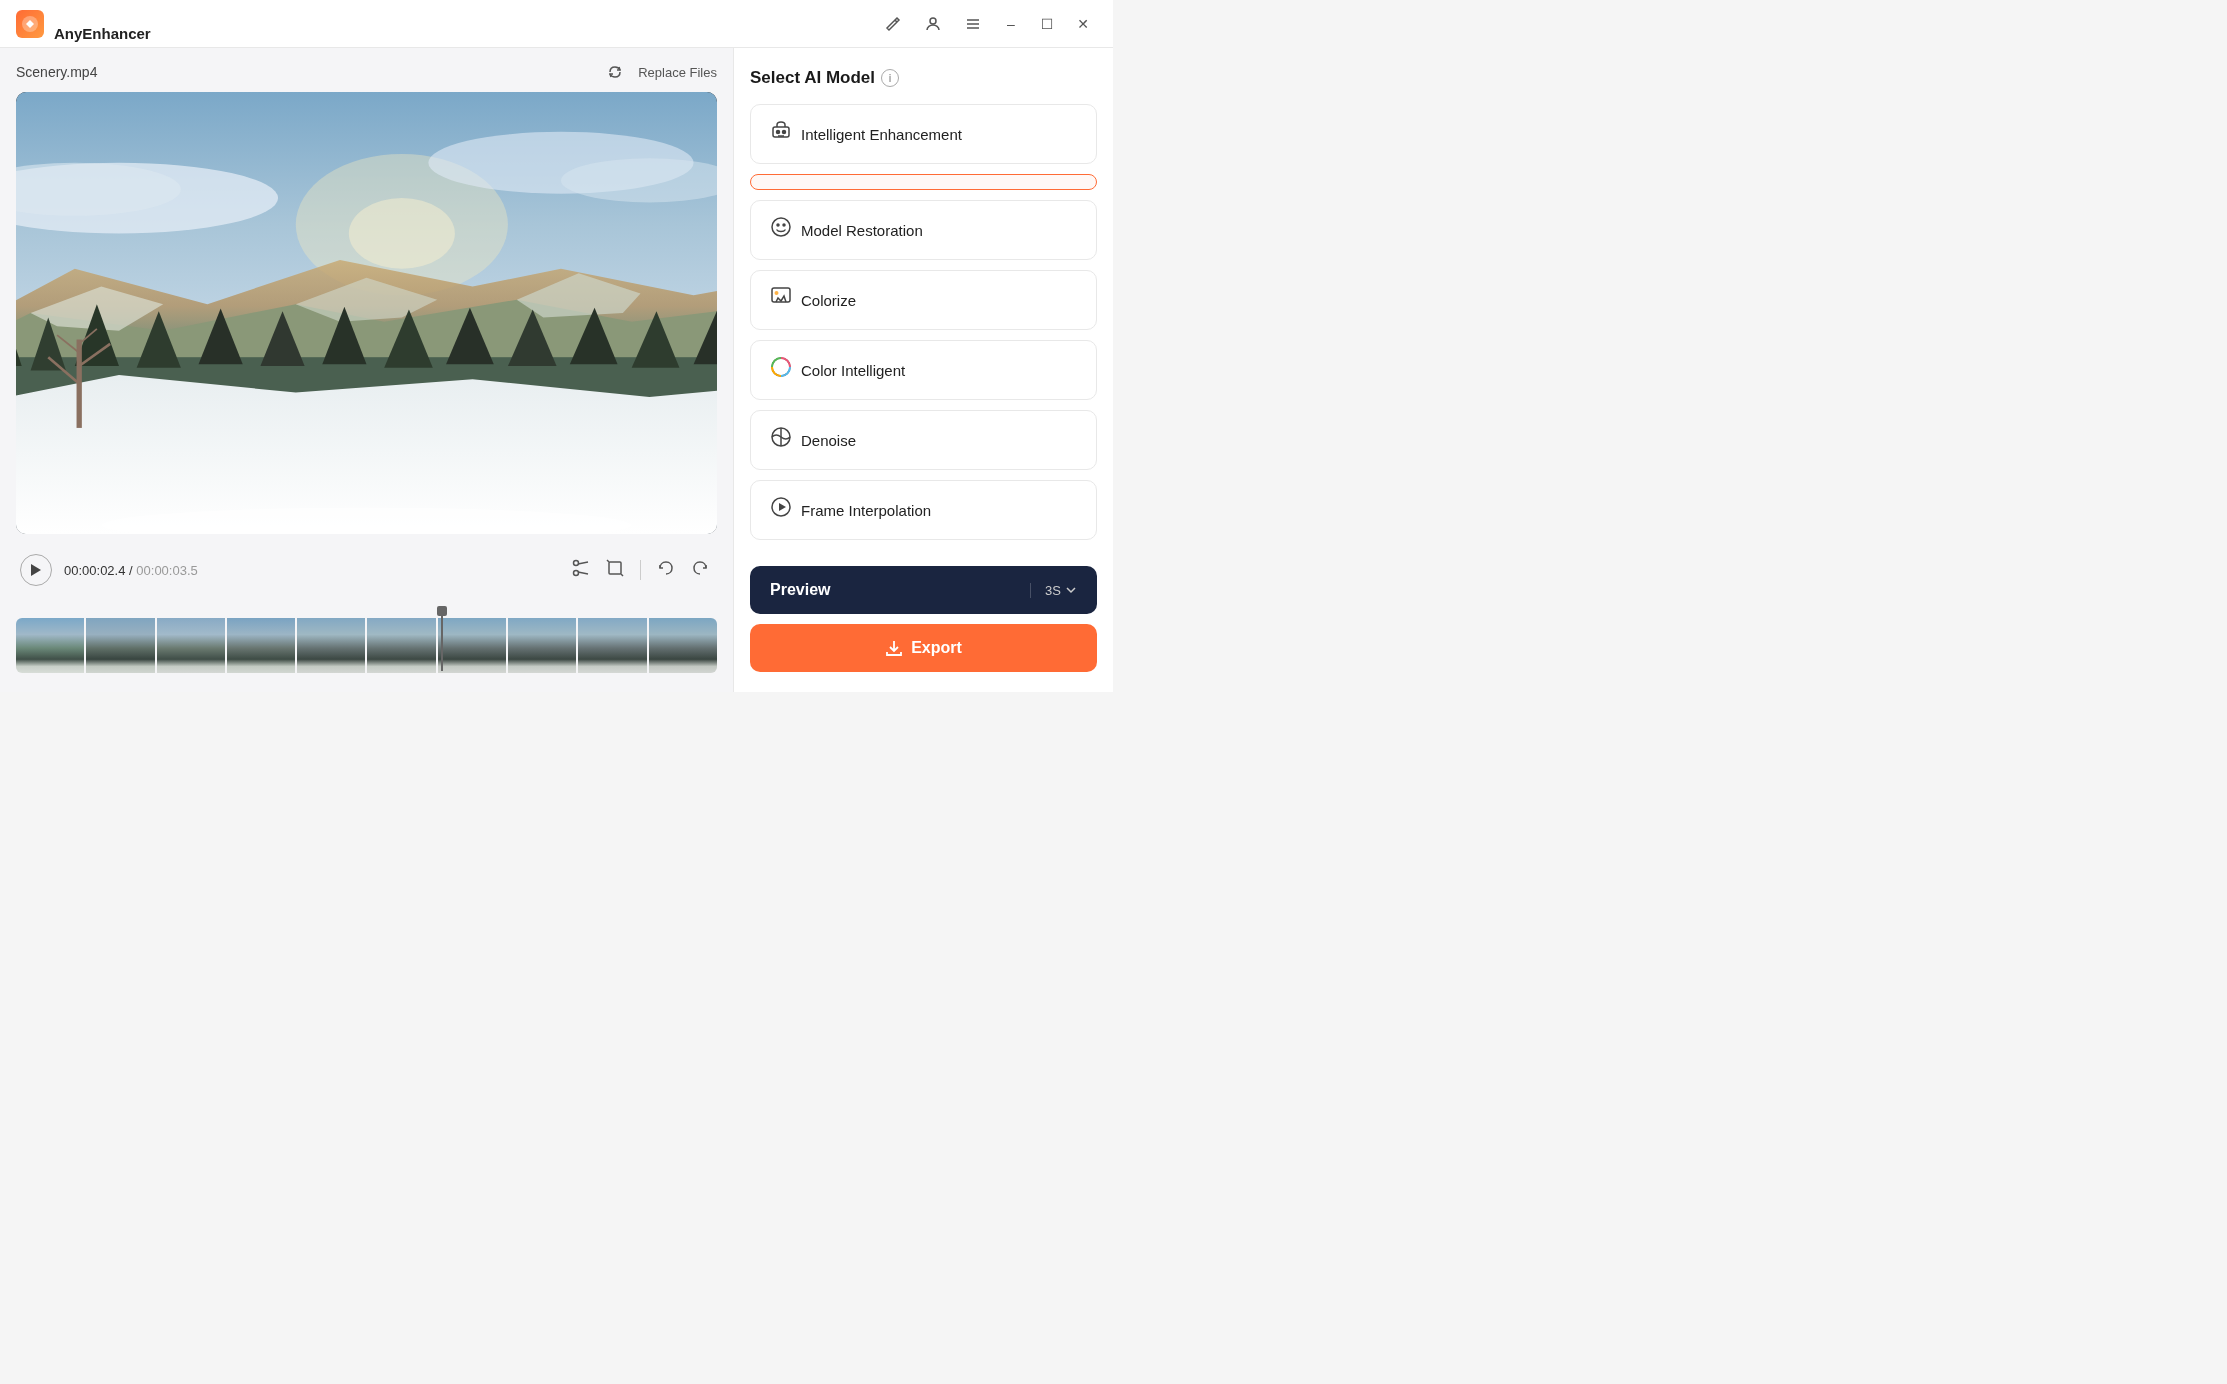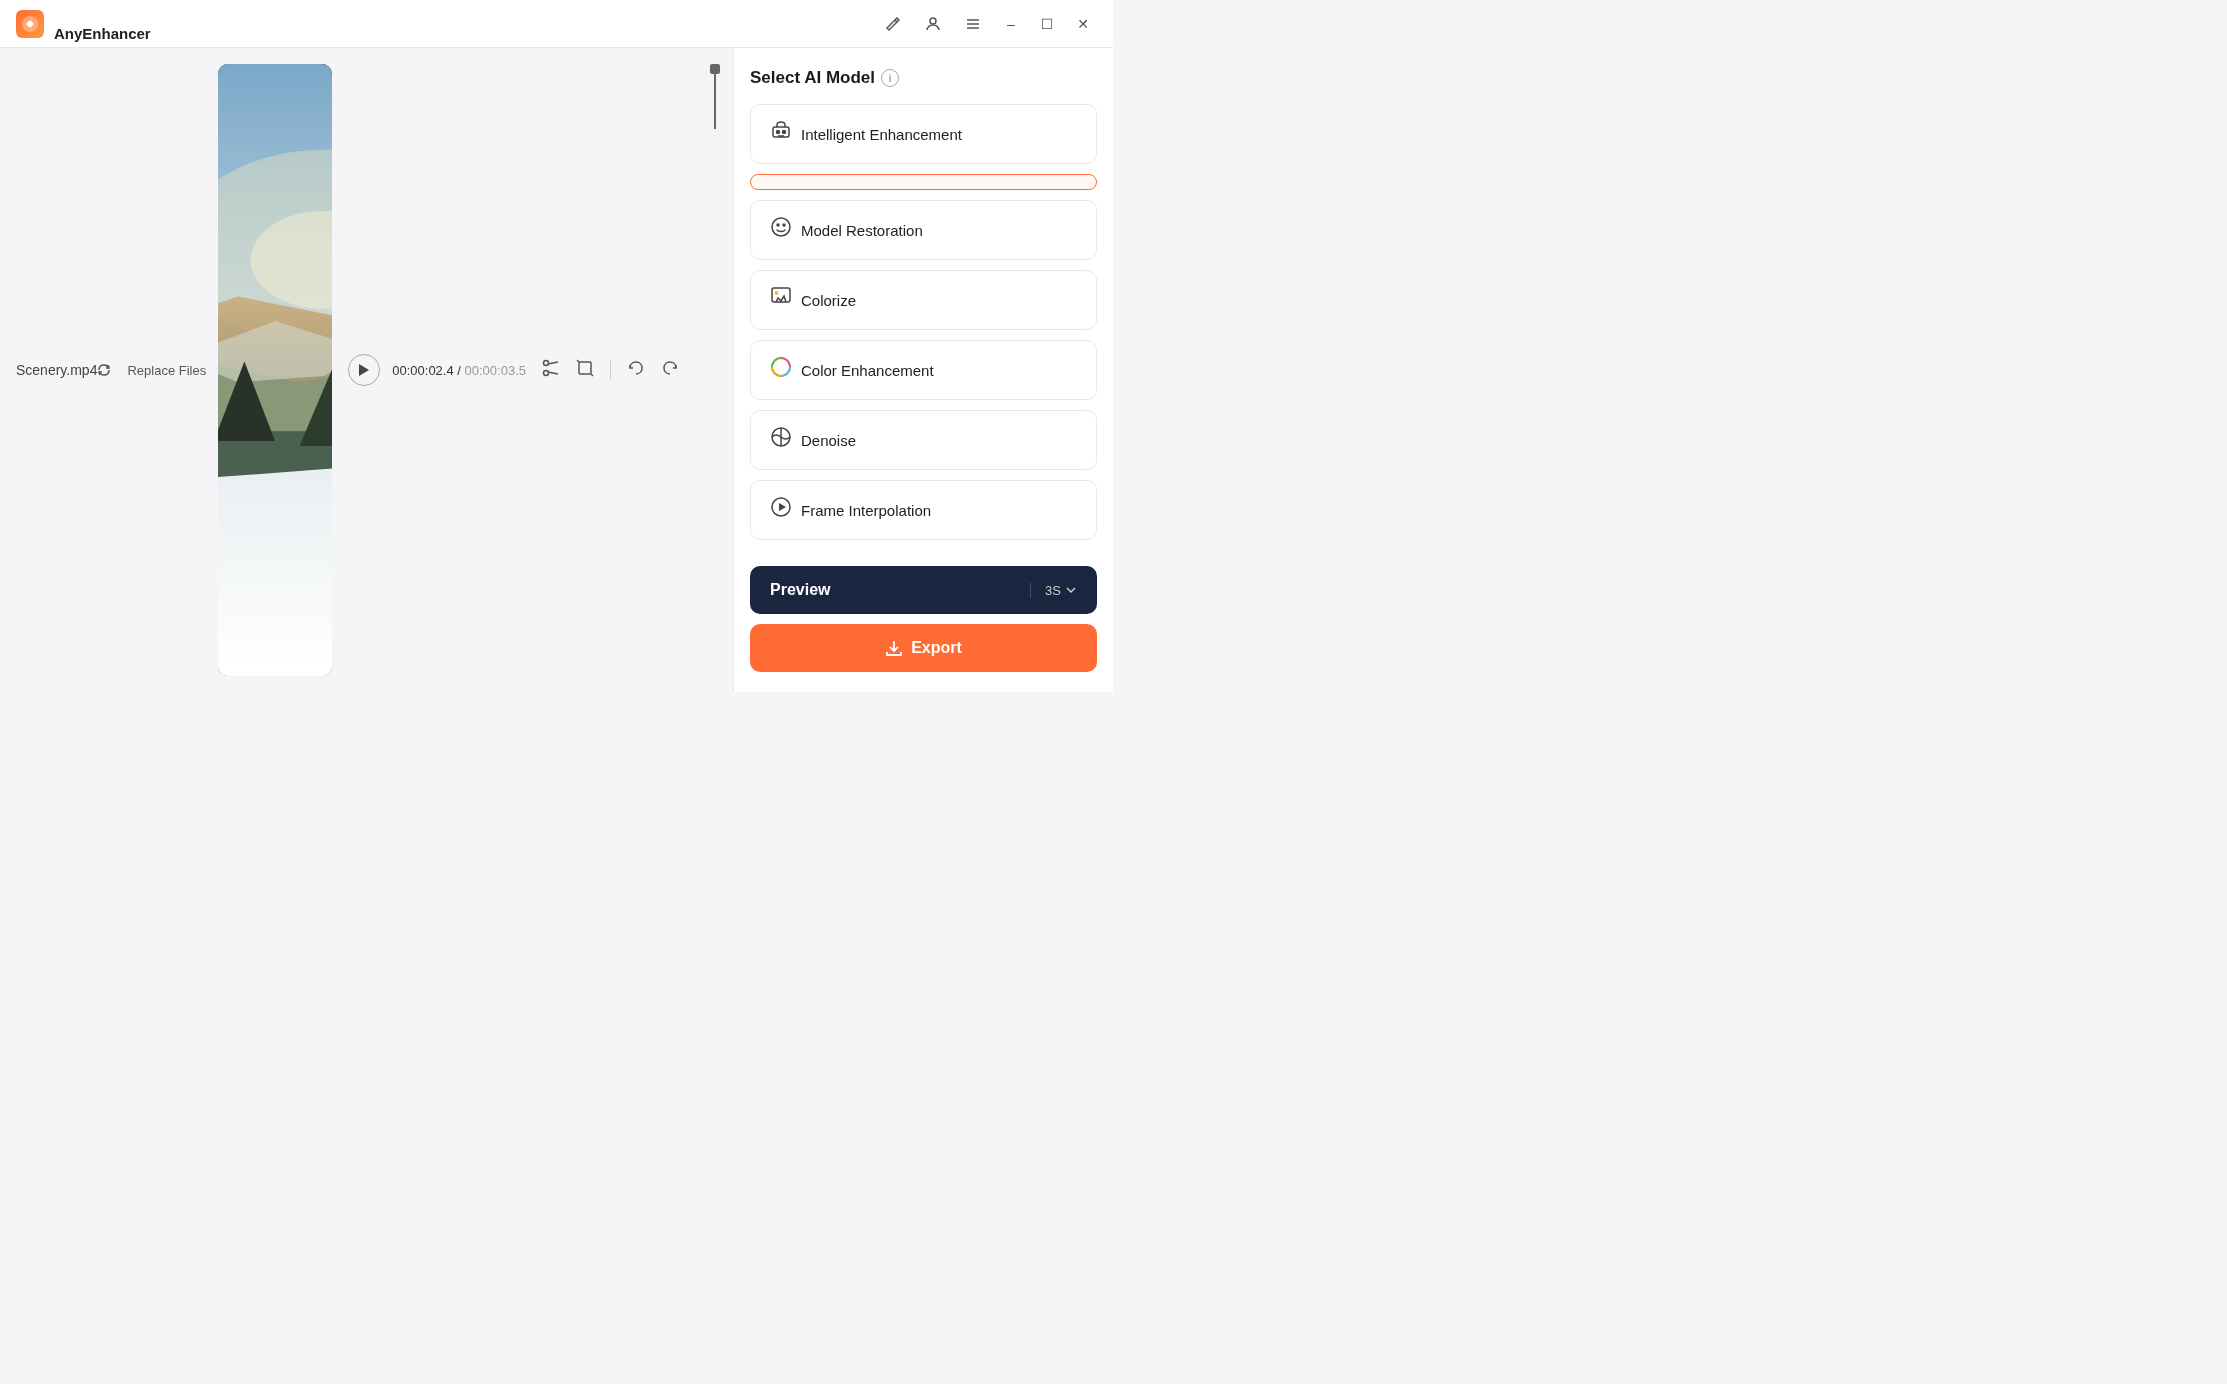--- a/index.html
+++ b/index.html
@@ -79,21 +79,21 @@
     
     .main-layout {
       display: flex;
       height: calc(100% - 48px);
     }
 
     
     .left-panel {
       flex: 1;
       display: flex;
-      flex-direction: row;
+      flex-direction: column;
       padding: 16px;
       gap: 12px;
       background: #f5f5f7;
     }
 
     
     .file-header {
       display: flex;
       align-items: center;
       justify-content: space-between;
@@ -594,21 +594,21 @@
     <div class="model-card">
       <span class="model-card-icon">
         <svg width="24" height="24" viewBox="0 0 24 24" fill="none" stroke="#444" stroke-width="1.5">
           <circle cx="12" cy="12" r="9"></circle>
           <path d="M12 3 A9 9 0 0 1 21 12" stroke="#e57" stroke-width="2"></path>
           <path d="M21 12 A9 9 0 0 1 12 21" stroke="#5be" stroke-width="2"></path>
           <path d="M12 21 A9 9 0 0 1 3 12" stroke="#fa0" stroke-width="2"></path>
           <path d="M3 12 A9 9 0 0 1 12 3" stroke="#5b5" stroke-width="2"></path>
         </svg>
       </span>
-      <span class="model-card-label">Color Enhancement</span>
+      <span class="model-card-label">Color Intelligent</span>
     </div>
 
     <div class="model-card">
       <span class="model-card-icon">
         <svg width="24" height="24" viewBox="0 0 24 24" fill="none" stroke="#444" stroke-width="1.5">
           <circle cx="12" cy="12" r="9"></circle>
           <line x1="12" y1="3" x2="12" y2="21"></line>
           <path d="M3 12 Q7 8 12 12 Q17 16 21 12"></path>
         </svg>
       </span>

